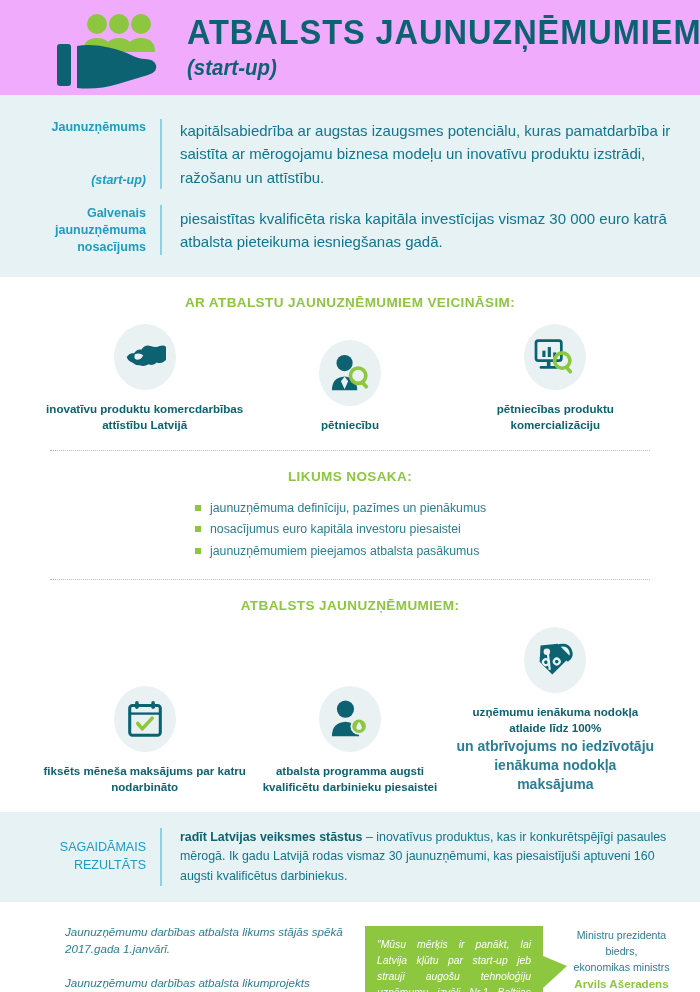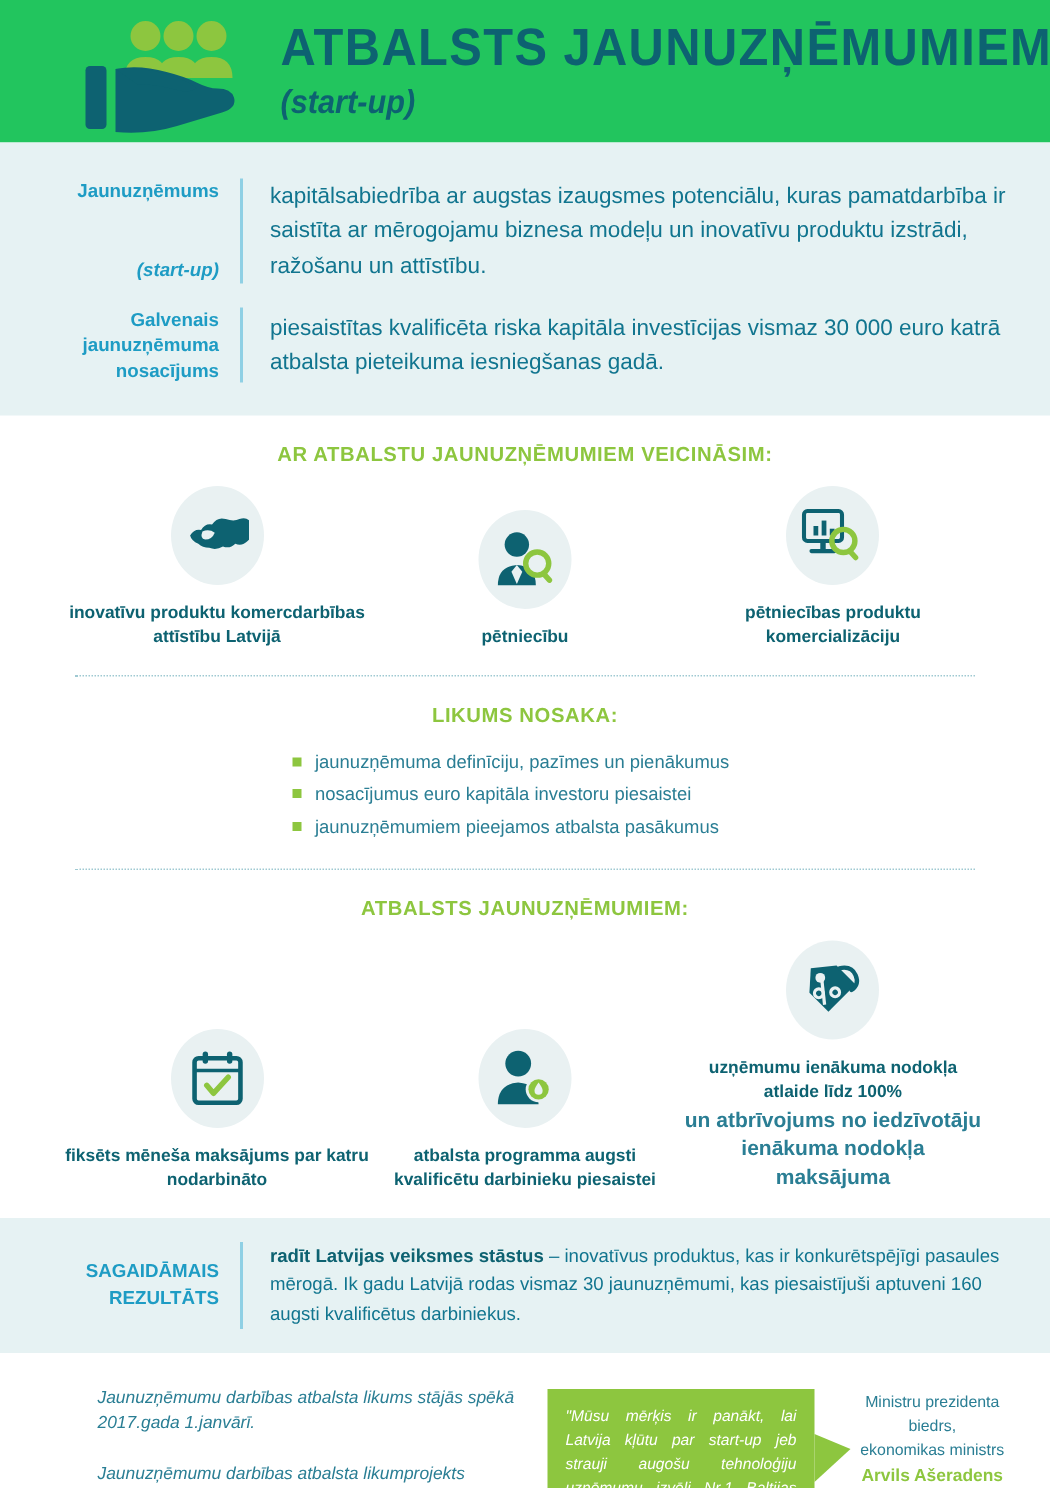--- a/index.html
+++ b/index.html
@@ -7,21 +7,21 @@
     width:700px;height:992px;
     background:#ffffff;
     font-family:"Liberation Sans",sans-serif;
     color:#0d5c6b;
     overflow:hidden;
     position:relative;
   }
   .page{width:700px;height:992px;position:relative;display:flex;flex-direction:column;}
 
   
-  .header{height:145px;background:#22c55e;display:flex;align-items:center;padding-left:55px;box-sizing:border-box;}
+  .header{height:145px;background:#f0abfc;display:flex;align-items:center;padding-left:55px;box-sizing:border-box;}
   .logo-mark{width:118px;height:95px;flex:0 0 118px;position:relative;}
   .title-block{margin-left:14px;}
   .main-title{
     font-size:35px;font-weight:bold;color:#0d6271;letter-spacing:1px;
     line-height:1.0;white-space:nowrap;
     transform:scaleX(0.93);transform-origin:left center;
   }
   .sub-title{
     font-size:22px;font-style:italic;font-weight:bold;color:#0d6271;
     margin-top:6px;transform:scaleX(0.93);transform-origin:left center;
@@ -74,21 +74,21 @@
   }
   .bullet-sq{
     width:6px;height:6px;background:#8dc63f;flex:0 0 6px;margin-top:7px;margin-right:9px;
   }
 
   
   .band-res{background:#e6f2f3;padding:16px 26px 16px 0;margin-top:18px;}
   .res-row{display:flex;align-items:stretch;}
   .res-label{
     width:160px;flex:0 0 160px;text-align:right;padding-right:14px;box-sizing:border-box;
-    color:#1e9cc4;font-weight:bold;font-size:12.5px;line-height:1.4;
+    color:#1e9cc4;font-weight:normal;font-size:12.5px;line-height:1.4;
     display:flex;flex-direction:column;justify-content:center;align-items:flex-end;
   }
   .res-divider{width:2px;background:#8fd0e4;flex:0 0 2px;margin-right:18px;}
   .res-text{flex:1;font-size:12.4px;line-height:1.55;color:#11758f;display:flex;align-items:center;}
   .res-text b{color:#0d6271;}
 
   
   .foot-area{display:flex;padding:22px 26px 0 42px;box-sizing:border-box;flex:1;}
   .foot-left{width:300px;flex:0 0 300px;margin-left:23px;}
   .foot-note{font-size:11.6px;font-style:italic;color:#2a7e94;line-height:1.45;margin-bottom:18px;}

